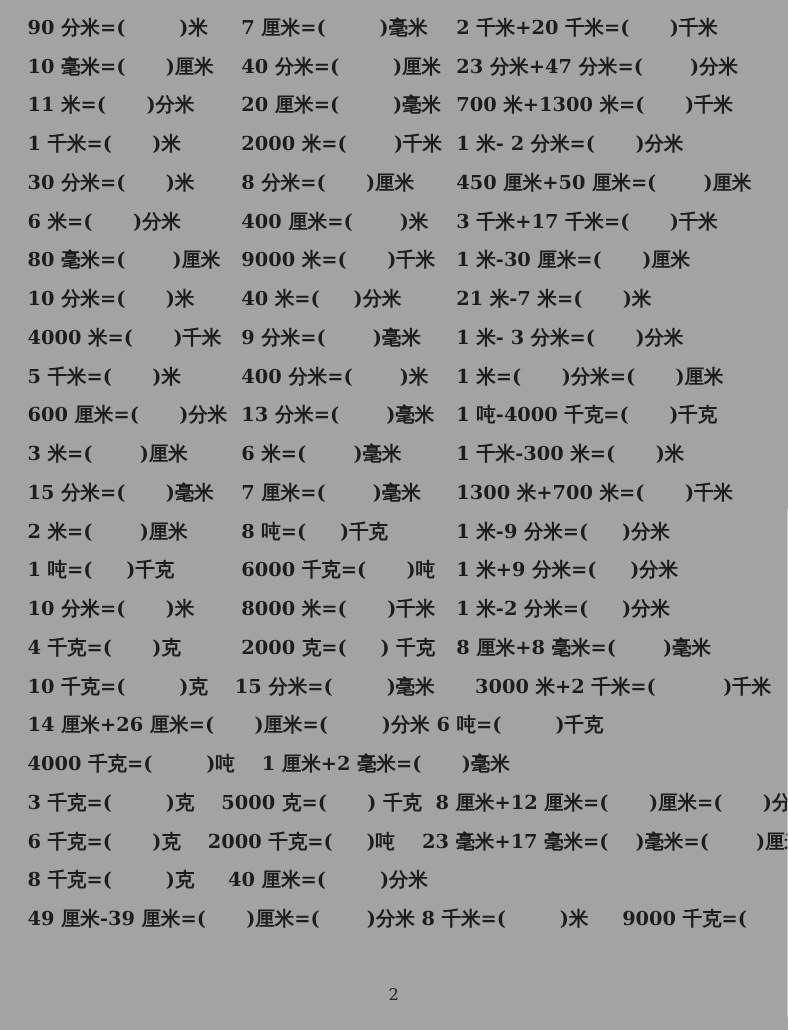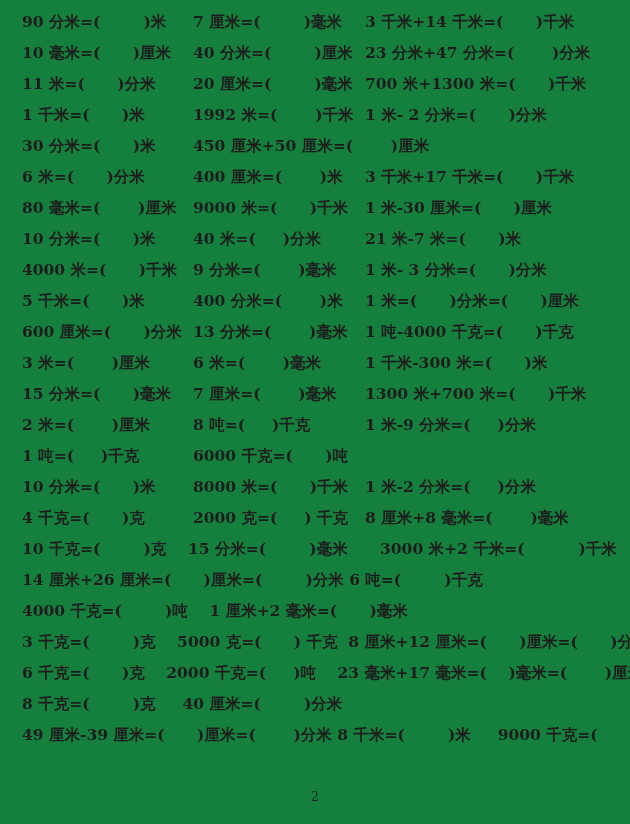--- a/index.html
+++ b/index.html
@@ -1,21 +1,21 @@
 <!DOCTYPE html>
 <html><head>
 <meta charset="utf-8">
 <style>
   html, body { margin: 0; padding: 0; background: #e8e8e8; }
   .page {
     position: relative;
     width: 630px;
     height: 824px;
     margin: 0 auto;
-    background: #15803d;
+    background: #a3a3a3;
     font-family: "DejaVu Serif", "Liberation Serif", serif;
     font-weight: 600;
     color: #1d1d1d;
     font-size: 15.5px;
     overflow: hidden;
   }
   .content {
     position: absolute;
     left: 22px;
     top: 6px;
@@ -41,35 +41,35 @@
     font-weight: 400;
     color: #222222;
   }
 </style>
 </head>
 <body>
 
 <div class="page">
   <div class="content">
     <div id="grid-rows">
-        <div class="row grid"><span class="cell">90 分米=(        )米</span><span class="cell">7 厘米=(        )毫米</span><span class="cell">3 千米+14 千米=(      )千米</span></div>
+        <div class="row grid"><span class="cell">90 分米=(        )米</span><span class="cell">7 厘米=(        )毫米</span><span class="cell">2 千米+20 千米=(      )千米</span></div>
         <div class="row grid"><span class="cell">10 毫米=(      )厘米</span><span class="cell">40 分米=(        )厘米</span><span class="cell">23 分米+47 分米=(       )分米</span></div>
         <div class="row grid"><span class="cell">11 米=(      )分米</span><span class="cell">20 厘米=(        )毫米</span><span class="cell">700 米+1300 米=(      )千米</span></div>
-        <div class="row grid"><span class="cell">1 千米=(      )米</span><span class="cell">1992 米=(       )千米</span><span class="cell">1 米- 2 分米=(      )分米</span></div>
-        <div class="row grid"><span class="cell">30 分米=(      )米</span><span class="cell">450 厘米+50 厘米=(       )厘米</span></div>
+        <div class="row grid"><span class="cell">1 千米=(      )米</span><span class="cell">2000 米=(       )千米</span><span class="cell">1 米- 2 分米=(      )分米</span></div>
+        <div class="row grid"><span class="cell">30 分米=(      )米</span><span class="cell">8 分米=(      )厘米</span><span class="cell">450 厘米+50 厘米=(       )厘米</span></div>
         <div class="row grid"><span class="cell">6 米=(      )分米</span><span class="cell">400 厘米=(       )米</span><span class="cell">3 千米+17 千米=(      )千米</span></div>
         <div class="row grid"><span class="cell">80 毫米=(       )厘米</span><span class="cell">9000 米=(      )千米</span><span class="cell">1 米-30 厘米=(      )厘米</span></div>
         <div class="row grid"><span class="cell">10 分米=(      )米</span><span class="cell">40 米=(     )分米</span><span class="cell">21 米-7 米=(      )米</span></div>
         <div class="row grid"><span class="cell">4000 米=(      )千米</span><span class="cell">9 分米=(       )毫米</span><span class="cell">1 米- 3 分米=(      )分米</span></div>
         <div class="row grid"><span class="cell">5 千米=(      )米</span><span class="cell">400 分米=(       )米</span><span class="cell">1 米=(      )分米=(      )厘米</span></div>
         <div class="row grid"><span class="cell">600 厘米=(      )分米</span><span class="cell">13 分米=(       )毫米</span><span class="cell">1 吨-4000 千克=(      )千克</span></div>
         <div class="row grid"><span class="cell">3 米=(       )厘米</span><span class="cell">6 米=(       )毫米</span><span class="cell">1 千米-300 米=(      )米</span></div>
         <div class="row grid"><span class="cell">15 分米=(      )毫米</span><span class="cell">7 厘米=(       )毫米</span><span class="cell">1300 米+700 米=(      )千米</span></div>
         <div class="row grid"><span class="cell">2 米=(       )厘米</span><span class="cell">8 吨=(     )千克</span><span class="cell">1 米-9 分米=(     )分米</span></div>
-        <div class="row grid"><span class="cell">1 吨=(     )千克</span><span class="cell">6000 千克=(      )吨</span></div>
+        <div class="row grid"><span class="cell">1 吨=(     )千克</span><span class="cell">6000 千克=(      )吨</span><span class="cell">1 米+9 分米=(     )分米</span></div>
         <div class="row grid"><span class="cell">10 分米=(      )米</span><span class="cell">8000 米=(      )千米</span><span class="cell">1 米-2 分米=(     )分米</span></div>
         <div class="row grid"><span class="cell">4 千克=(      )克</span><span class="cell">2000 克=(     ) 千克</span><span class="cell">8 厘米+8 毫米=(       )毫米</span></div>
       </div>
     <div id="flow-rows">
         <div class="row flow">10 千克=(        )克    15 分米=(        )毫米      3000 米+2 千米=(          )千米</div>
         <div class="row flow">14 厘米+26 厘米=(      )厘米=(        )分米 6 吨=(        )千克</div>
         <div class="row flow">4000 千克=(        )吨    1 厘米+2 毫米=(      )毫米</div>
         <div class="row flow">3 千克=(        )克    5000 克=(      ) 千克  8 厘米+12 厘米=(      )厘米=(      )分米</div>
         <div class="row flow">6 千克=(      )克    2000 千克=(     )吨    23 毫米+17 毫米=(    )毫米=(       )厘米</div>
         <div class="row flow">8 千克=(        )克     40 厘米=(        )分米</div>

